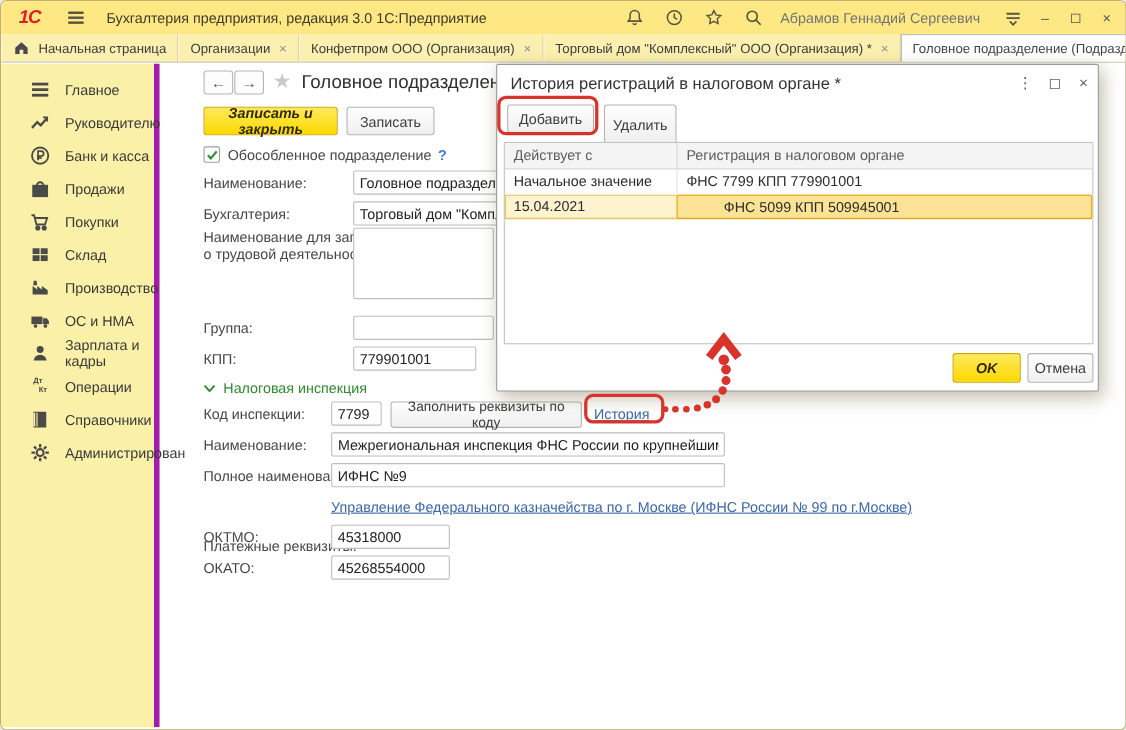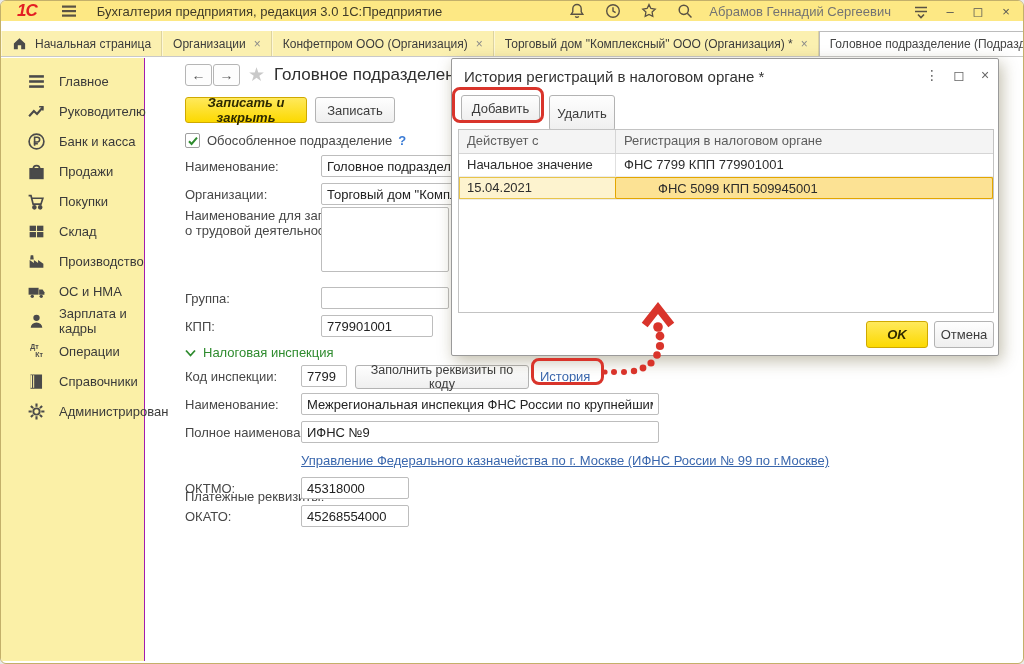--- a/index.html
+++ b/index.html
@@ -1,38 +1,38 @@
 <!DOCTYPE html>
 <html><head>
 <meta charset="utf-8">
 <style>
   * { margin:0; padding:0; box-sizing:border-box; }
   html,body { width:1024px; height:664px; }
   body { font-family:"Liberation Sans","DejaVu Sans",sans-serif; font-size:13px; color:#333; background:#e9e9e9; }
   #app { position:relative; width:1024px; height:664px; background:#fff; border:1px solid #c3b06a; border-radius:6px; overflow:hidden; }
 
   
-  #titlebar { position:absolute; left:0; top:0; width:100%; height:20px; background:#fde884; display:flex; align-items:center; }
+  #titlebar { position:absolute; left:0; top:0; width:100%; height:30px; background:#fde884; display:flex; align-items:center; }
   #logo { font-weight:bold; font-style:italic; font-size:17px; color:#e31e24; margin:0 14px 0 16px; letter-spacing:-1px; }
   .tb-icon { width:18px; height:18px; margin:0 9px; color:#5a5244; cursor:pointer; flex:0 0 auto; }
   .tb-icon svg { width:100%; height:100%; display:block; }
   #app-title { margin-left:10px; color:#3f3a28; font-size:13px; }
   #tb-right { margin-left:auto; display:flex; align-items:center; }
   #user-name { margin:0 12px 0 6px; color:#737373; }
   .winctl { width:22px; height:20px; display:flex; align-items:center; justify-content:center; color:#555; font-size:13px; cursor:pointer; margin-right:6px; }
 
   
   #tabbar { position:absolute; left:0; top:30px; width:100%; height:26px; background:#fbf0b0; border-bottom:1px solid #c9c9c9; display:flex; align-items:stretch; }
   .tab { display:flex; align-items:center; padding:0 10px; font-size:12px; color:#3c3c3c; border-right:1px solid #ddd3a0; border-left:1px solid #fdf7d5; cursor:pointer; white-space:nowrap; }
   .tab .x { margin-left:8px; color:#8a8a8a; font-size:12px; }
   .tab.active { background:#fff; border:1px solid #bcbcbc; border-bottom:none; color:#444; }
   .home-ic { width:15px; height:15px; margin-right:8px; }
 
   
-  #sidebar { position:absolute; left:0; top:57px; width:144px; height:603px; background:#fbf0a7; border-right:1px solid #a21caf; padding-top:8px; }
+  #sidebar { position:absolute; left:0; top:57px; width:144px; height:603px; background:#fbf0a7; border-right:5px solid #a21caf; padding-top:8px; }
   .side-item { height:30px; display:flex; align-items:center; padding-left:26px; cursor:pointer; color:#3a3a3a; font-size:13px; }
   .side-item .ic { width:19px; height:19px; margin-right:13px; color:#4a4a4a; flex:0 0 auto; display:flex; align-items:center; justify-content:center; }
   .side-item .ic svg { width:100%; height:100%; display:block; }
   .dtkt { font-size:7px; font-weight:bold; line-height:1.15; color:#4a4a4a; text-align:left; }
 
   
   #main { position:absolute; left:167px; top:57px; right:0; bottom:4px; background:#fff; }
   .abs { position:absolute; }
   .navbtn { width:27px; height:22px; background:#fdfdfd; border:1px solid #b5b5b5; border-radius:3px; font-size:14px; color:#555; display:flex; align-items:center; justify-content:center; cursor:pointer; }
   #form-title { font-size:17px; color:#2f2f2f; white-space:nowrap; }
@@ -291,21 +291,21 @@
             <path d="M2 6.2l2.6 2.8L10 2.6" fill="none" stroke="#2e8b2e" stroke-width="2"></path>
           </svg>
       </span>
       <span class="lbl" style="margin-left:7px;">Обособленное подразделение</span>
       <span class="help-q">?</span>
     </div>
 
     <span class="abs lbl" style="left:17px; top:101px;">Наименование:</span>
     <input class="abs inp" style="left: 153px; top: 97px; width: 338px;" value="Головное подразделение">
 
-    <span class="abs lbl" style="left:17px; top:129px;">Организации:</span>
+    <span class="abs lbl" style="left:17px; top:129px;">Бухгалтерия:</span>
     <input class="abs inp" style="left: 153px; top: 125px; width: 338px;" value="Торговый дом &quot;Комплексный&quot;">
 
     <span class="abs lbl" style="left:17px; top:150px;">Наименование для записей</span>
     <span class="abs lbl" style="left:17px; top:165px;">о трудовой деятельности:</span>
     <textarea class="abs inp" style="left: 153px; top: 149px; width: 128px; height: 65px; resize: none;"></textarea>
 
     <span class="abs lbl" style="left:17px; top:233px;">Группа:</span>
     <input class="abs inp" style="left: 153px; top: 229px; width: 128px;" value="">
 
     <span class="abs lbl" style="left:17px; top:261px;">КПП:</span>

